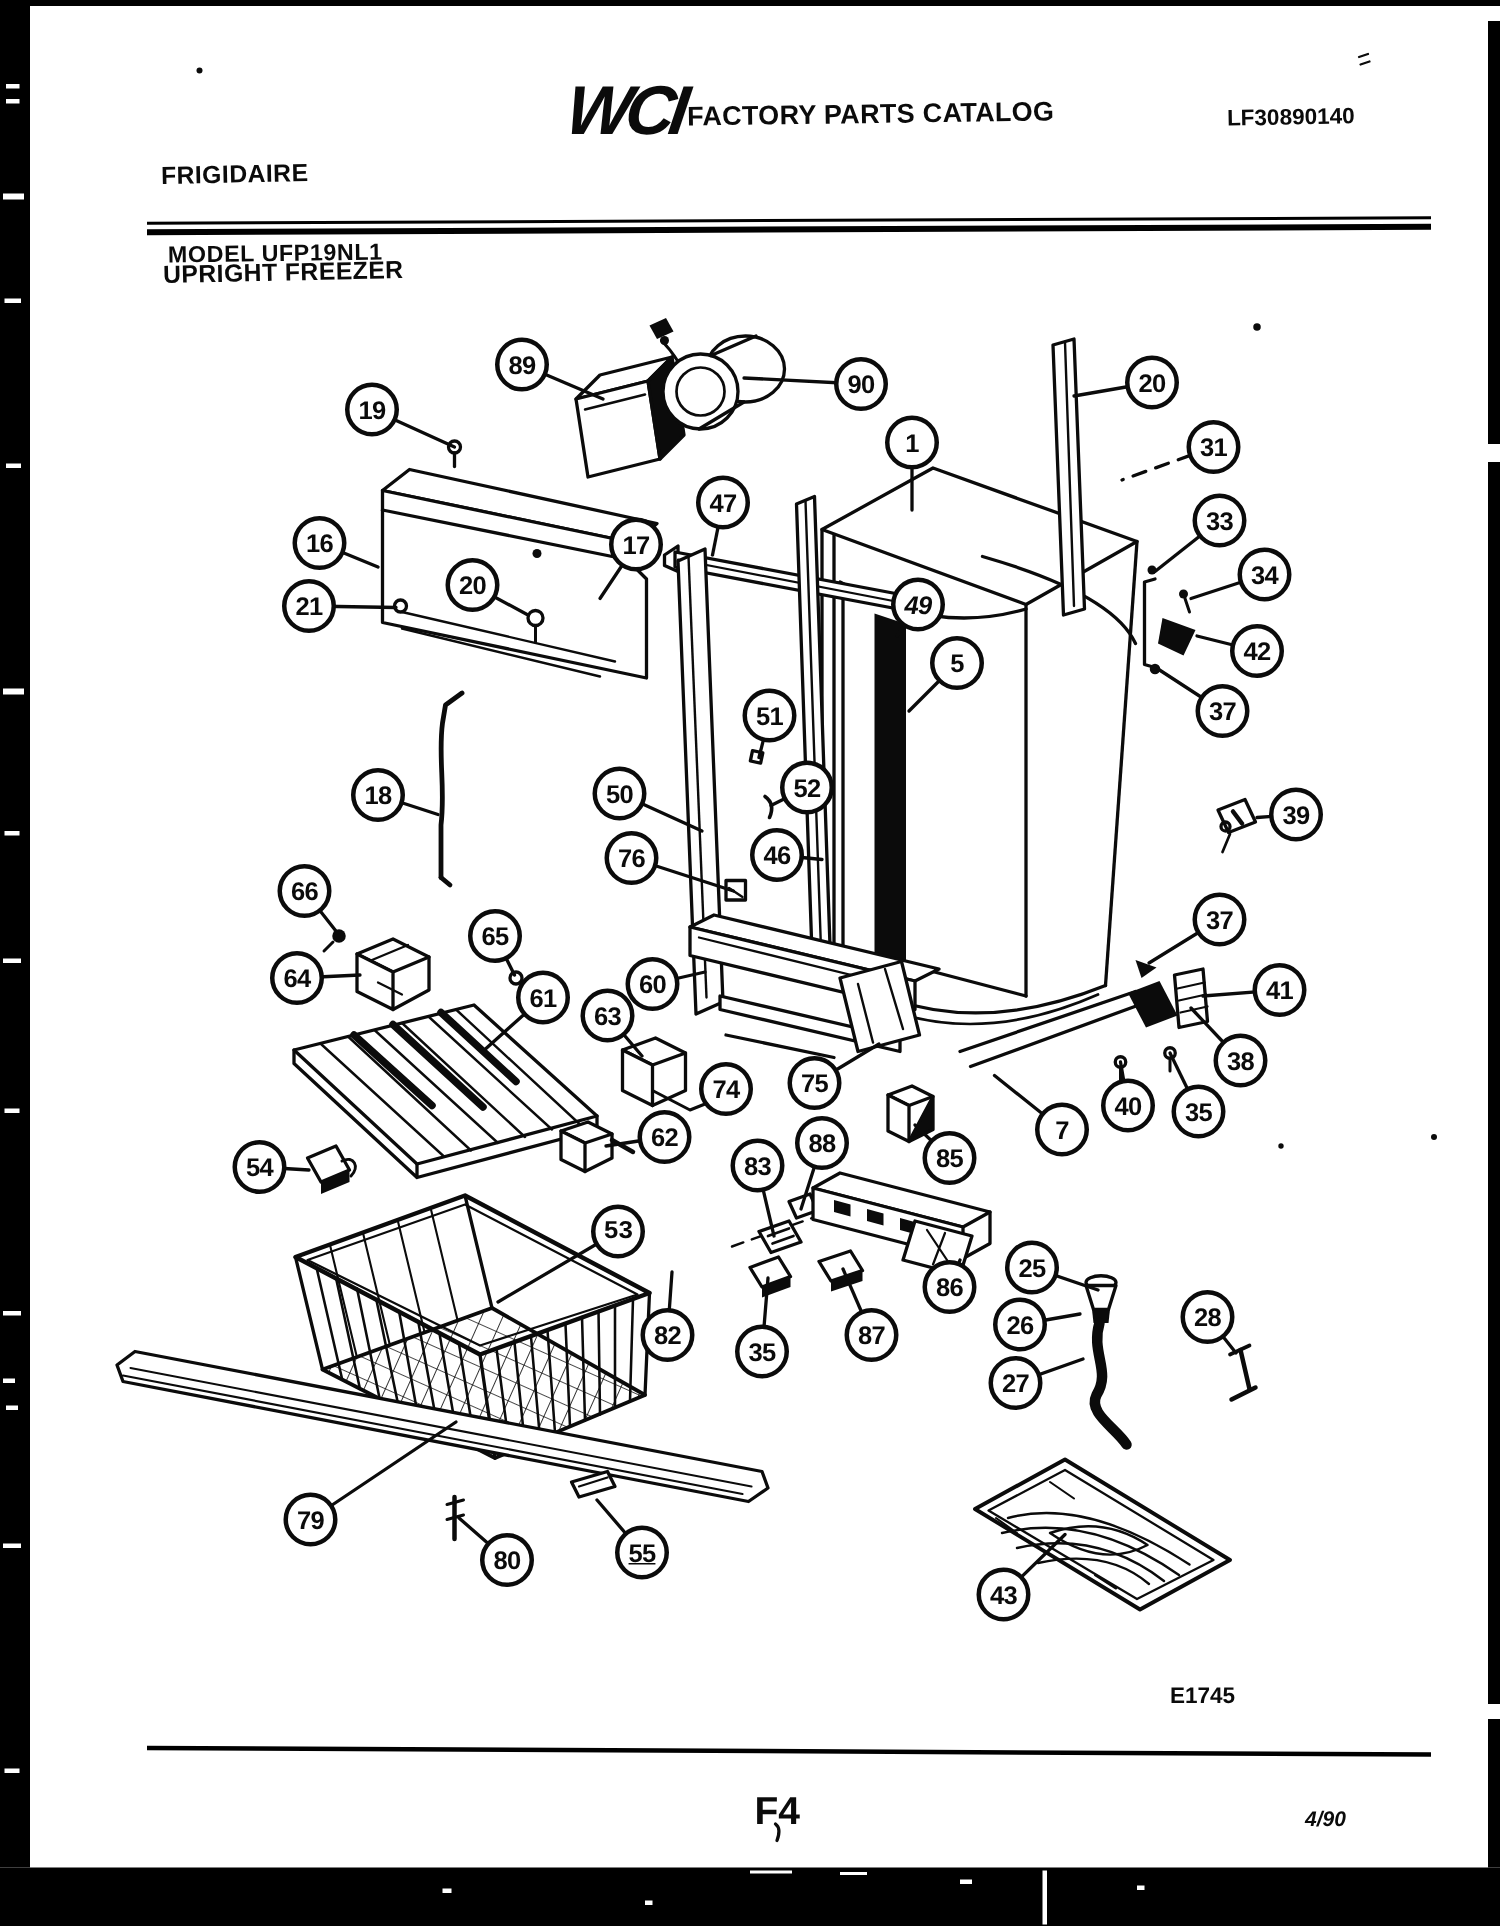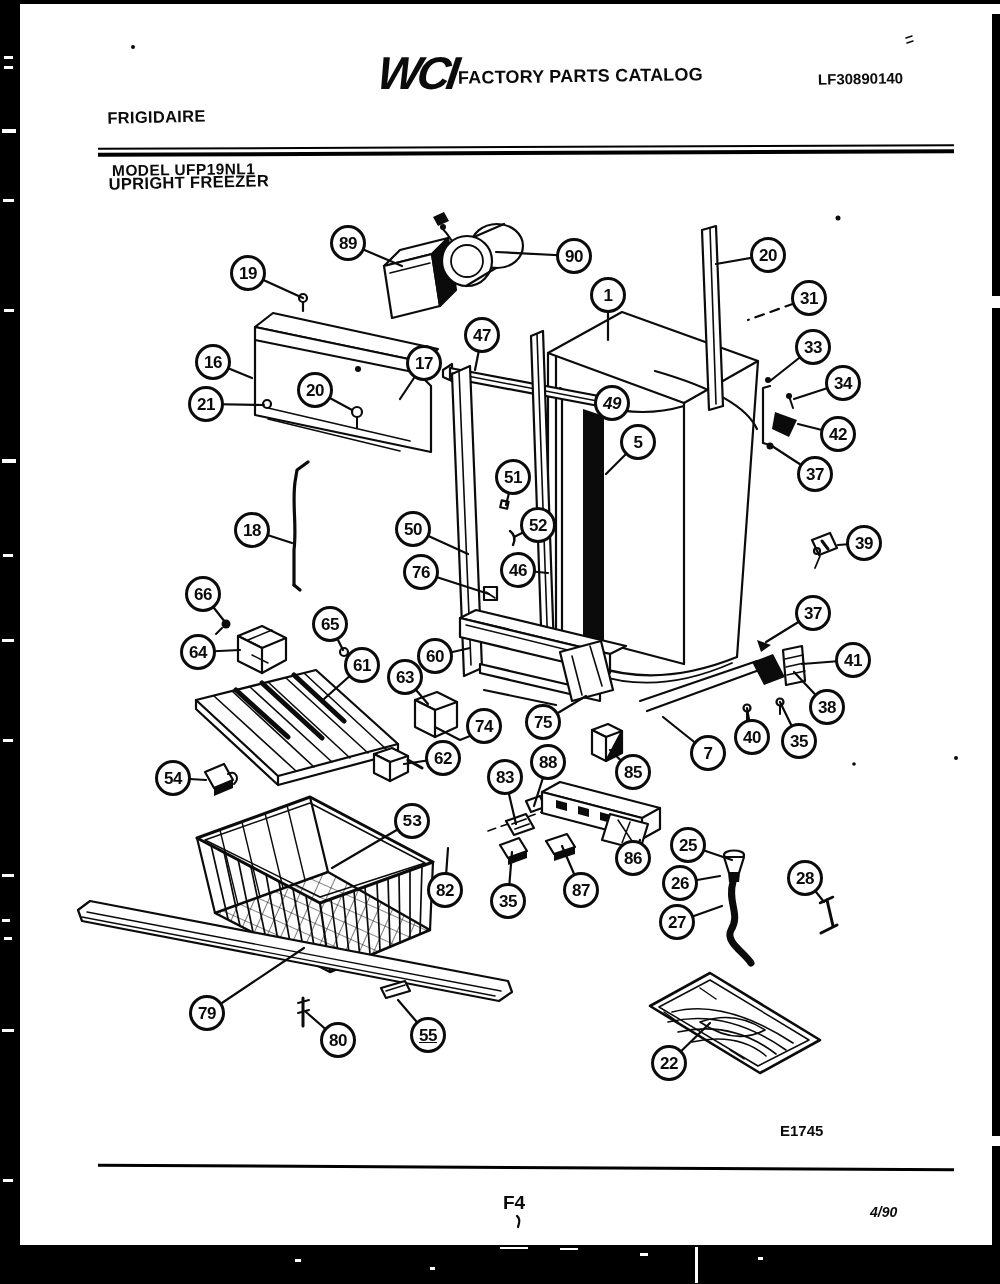--- a/index.html
+++ b/index.html
@@ -19,21 +19,21 @@
   .cat-title{left:458px;top:66px;font-size:18px;font-weight:bold;letter-spacing:.2px;
         transform:rotate(-.8deg);}
   .part-no{left:818px;top:70px;font-size:15px;font-weight:bold;transform:rotate(-1deg);}
   .rule{position:absolute;background:#000;}
   .rule-thin{left:98px;top:146px;width:856px;height:2px;transform:rotate(-.25deg);}
   .rule-thick{left:98px;top:151px;width:856px;height:4px;transform:rotate(-.25deg);}
   .model{left:112px;top:161px;font-size:15.5px;font-weight:bold;letter-spacing:.4px;
         transform:rotate(-.8deg);}
   .e-num{left:780px;top:1122px;font-size:15px;font-weight:bold;}
   .footer-rule{left:98px;top:1166px;width:856px;height:3px;transform:rotate(.3deg);}
-  .page-num{left:503px;top:1192px;font-size:19px;font-weight:bold;}
+  .page-num{left:503px;top:1192px;font-size:26px;font-weight:bold;}
   .date-code{left:870px;top:1204px;font-size:14px;font-weight:bold;font-style:italic;}
   svg.diagram{position:absolute;left:0;top:0;}
   #callouts{position:absolute;left:0;top:0;width:971px;height:1284px;pointer-events:none;}
   .callout{position:absolute;width:36px;height:36px;box-sizing:border-box;
            border:3.5px solid #0b0b0b;border-radius:50%;background:#fff;
            display:flex;align-items:center;justify-content:center;
            font:bold 17px/1 "Liberation Sans",sans-serif;letter-spacing:-.5px;
            transform:translate(-50%,-50%);}
 </style>
 </head>
@@ -428,20 +428,20 @@
       <div class="callout" style="left: 688px; top: 845px;">25</div>
       <div class="callout" style="left: 680px; top: 883px;">26</div>
       <div class="callout" style="left: 805px; top: 878px;">28</div>
       <div class="callout" style="left: 445px; top: 890px;">82</div>
       <div class="callout" style="left: 508px; top: 901px;">35</div>
       <div class="callout" style="left: 581px; top: 890px;">87</div>
       <div class="callout" style="left: 677px; top: 922px;">27</div>
       <div class="callout" style="left: 207px; top: 1013px;">79</div>
       <div class="callout" style="left: 338px; top: 1040px;">80</div>
       <div class="callout" style="left: 428px; top: 1035px; text-decoration: underline;">55</div>
-      <div class="callout" style="left: 669px; top: 1063px;">22</div>
+      <div class="callout" style="left: 669px; top: 1063px;">43</div>
     </div>
 
   <div class="txt e-num">E1745</div>
   <div class="rule footer-rule"></div>
   <div class="txt page-num">F4</div>
   <div class="txt date-code">4/90</div>
 </div>
 
 </body></html>

